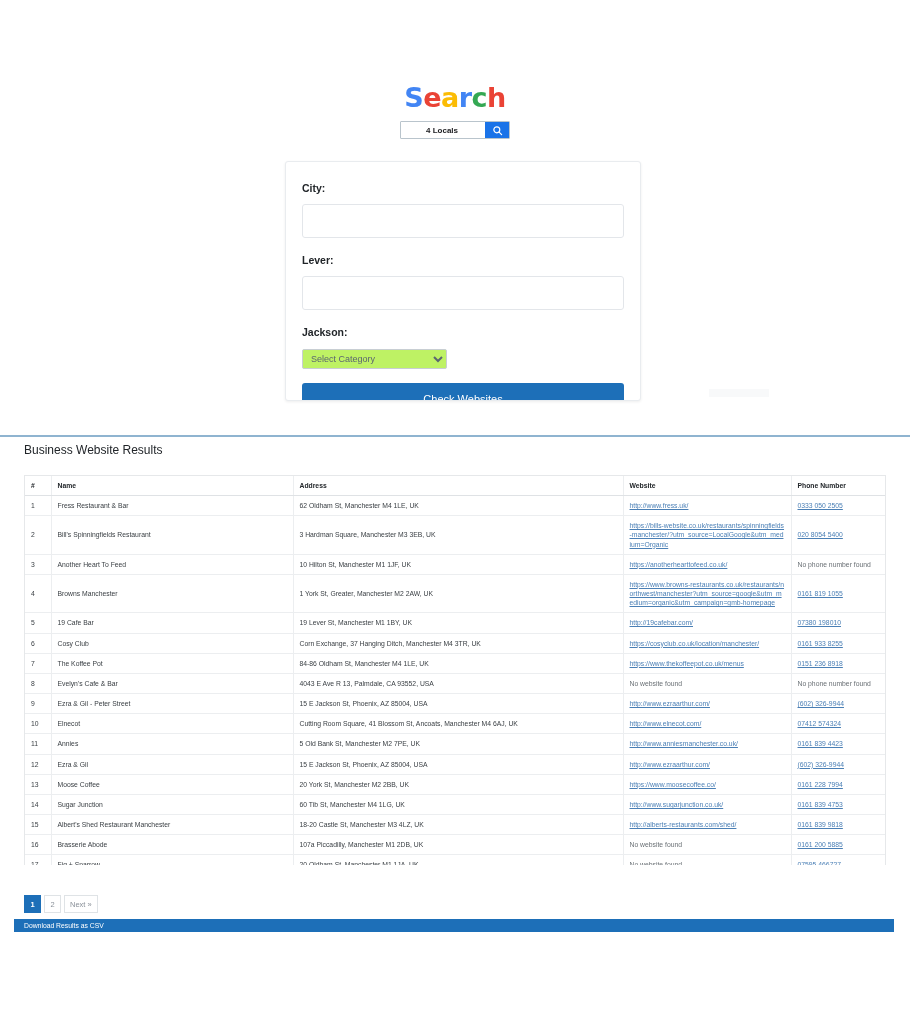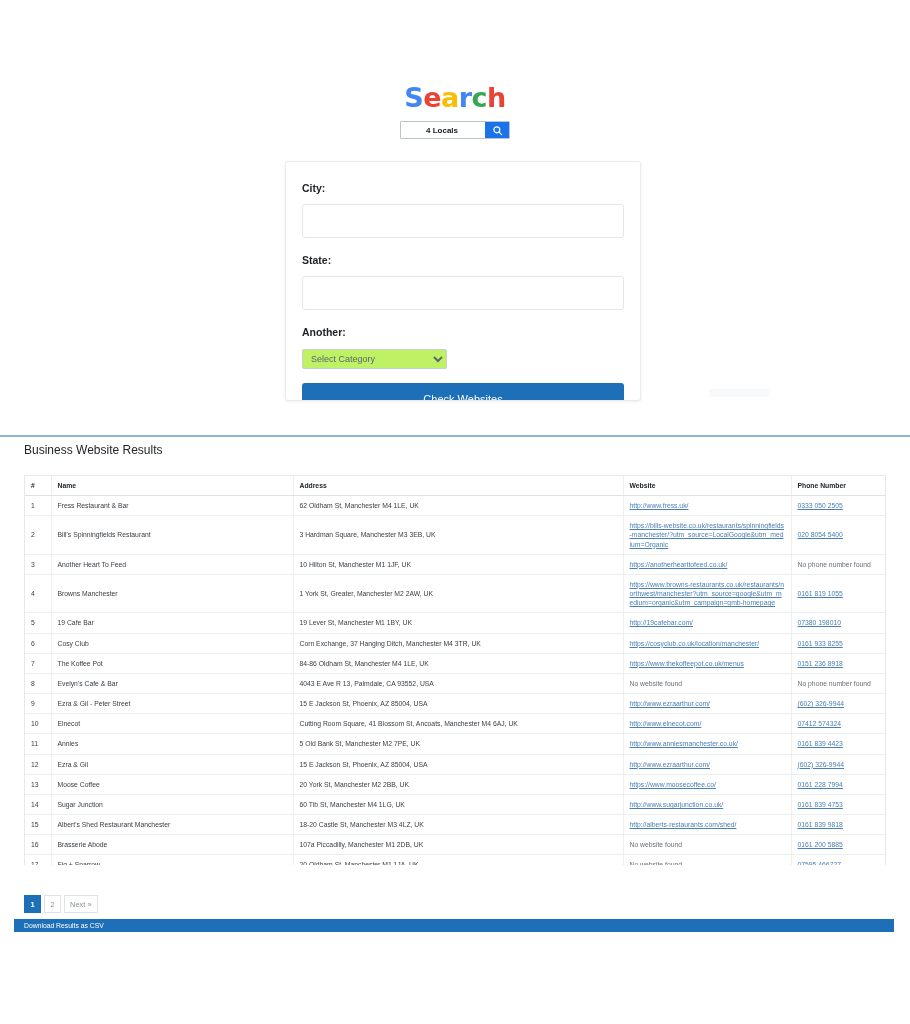--- a/index.html
+++ b/index.html
@@ -245,24 +245,24 @@
     </button>
   </div>
 </div>
 
 <div class="form-wrap">
   <div class="form-card">
 
     <div class="fld-label">City:</div>
     <input class="text-input" type="text" id="city-input" placeholder="" style="">
 
-    <div class="fld-label">State:</div>
+    <div class="fld-label">Lever:</div>
     <input class="text-input" type="text" id="state-input" placeholder="" style="">
 
-    <div class="fld-label">Another:</div>
+    <div class="fld-label">Jackson:</div>
     <div class="select-row">
       <select class="cat-select" id="category-select"><option>Select Category</option></select>
     </div>
 
     <button class="check-btn">Check Websites</button>
   </div>
   <div class="ghost-card"></div>
 </div>
 
 <div class="divider"></div>

